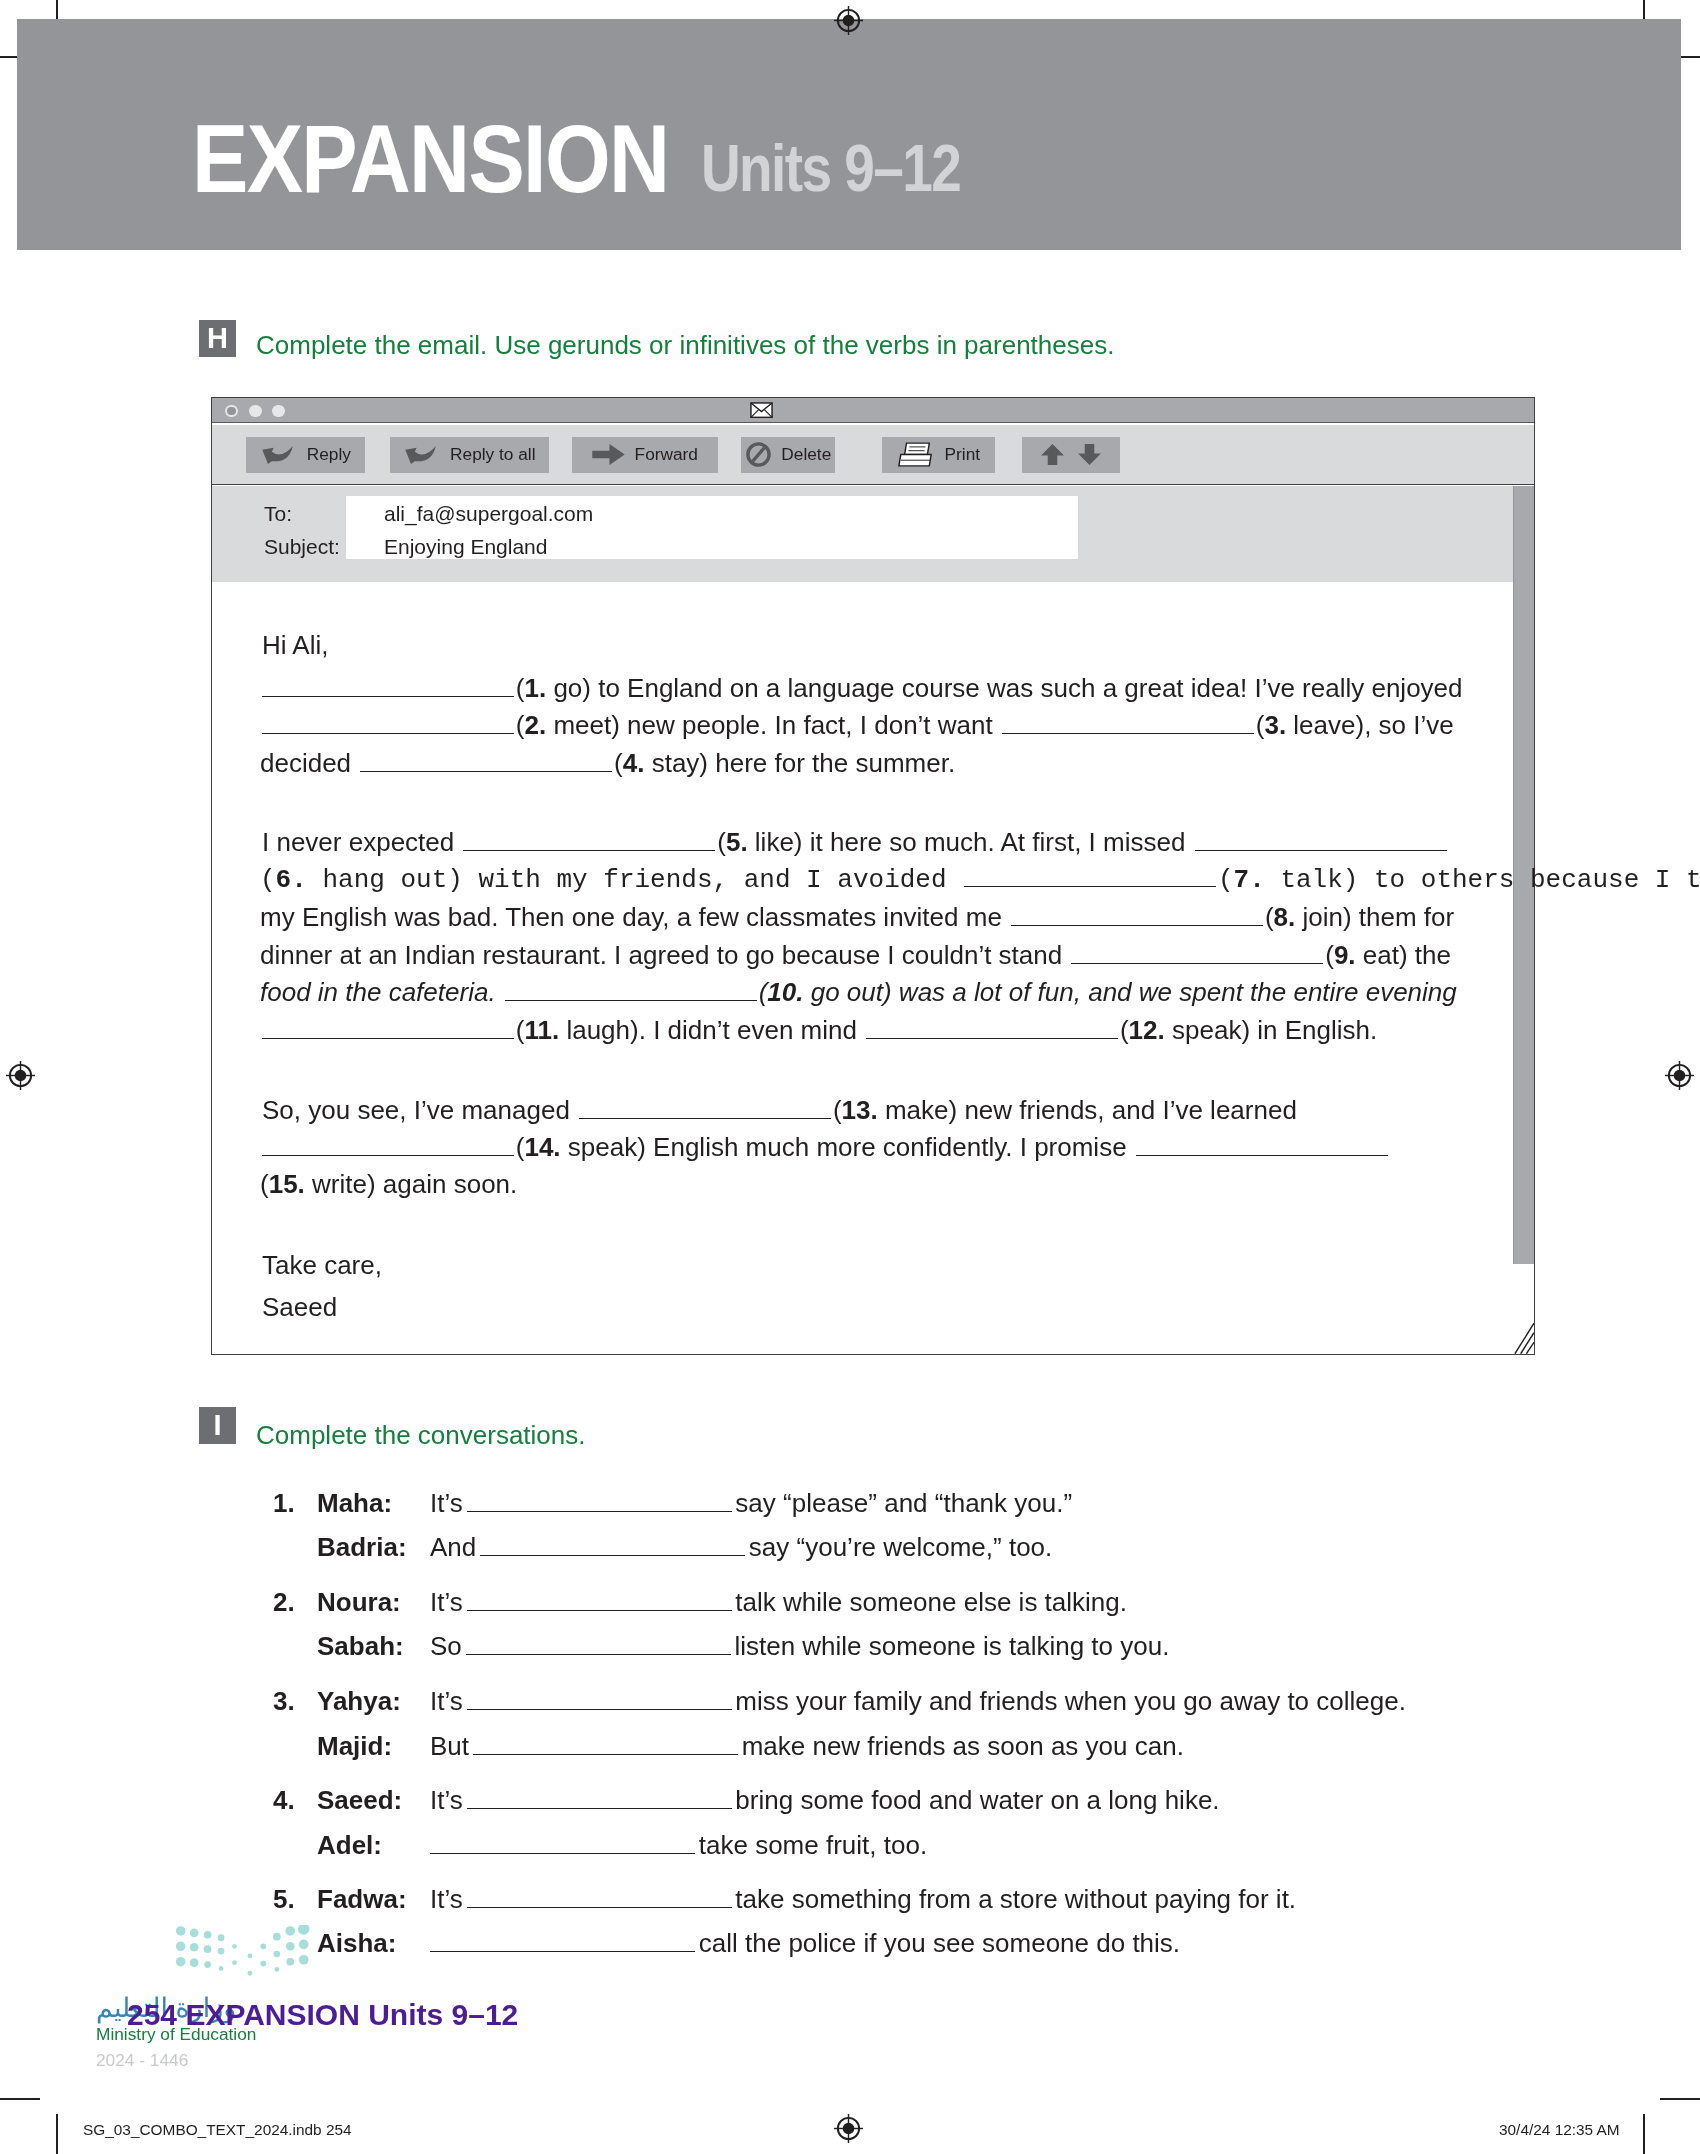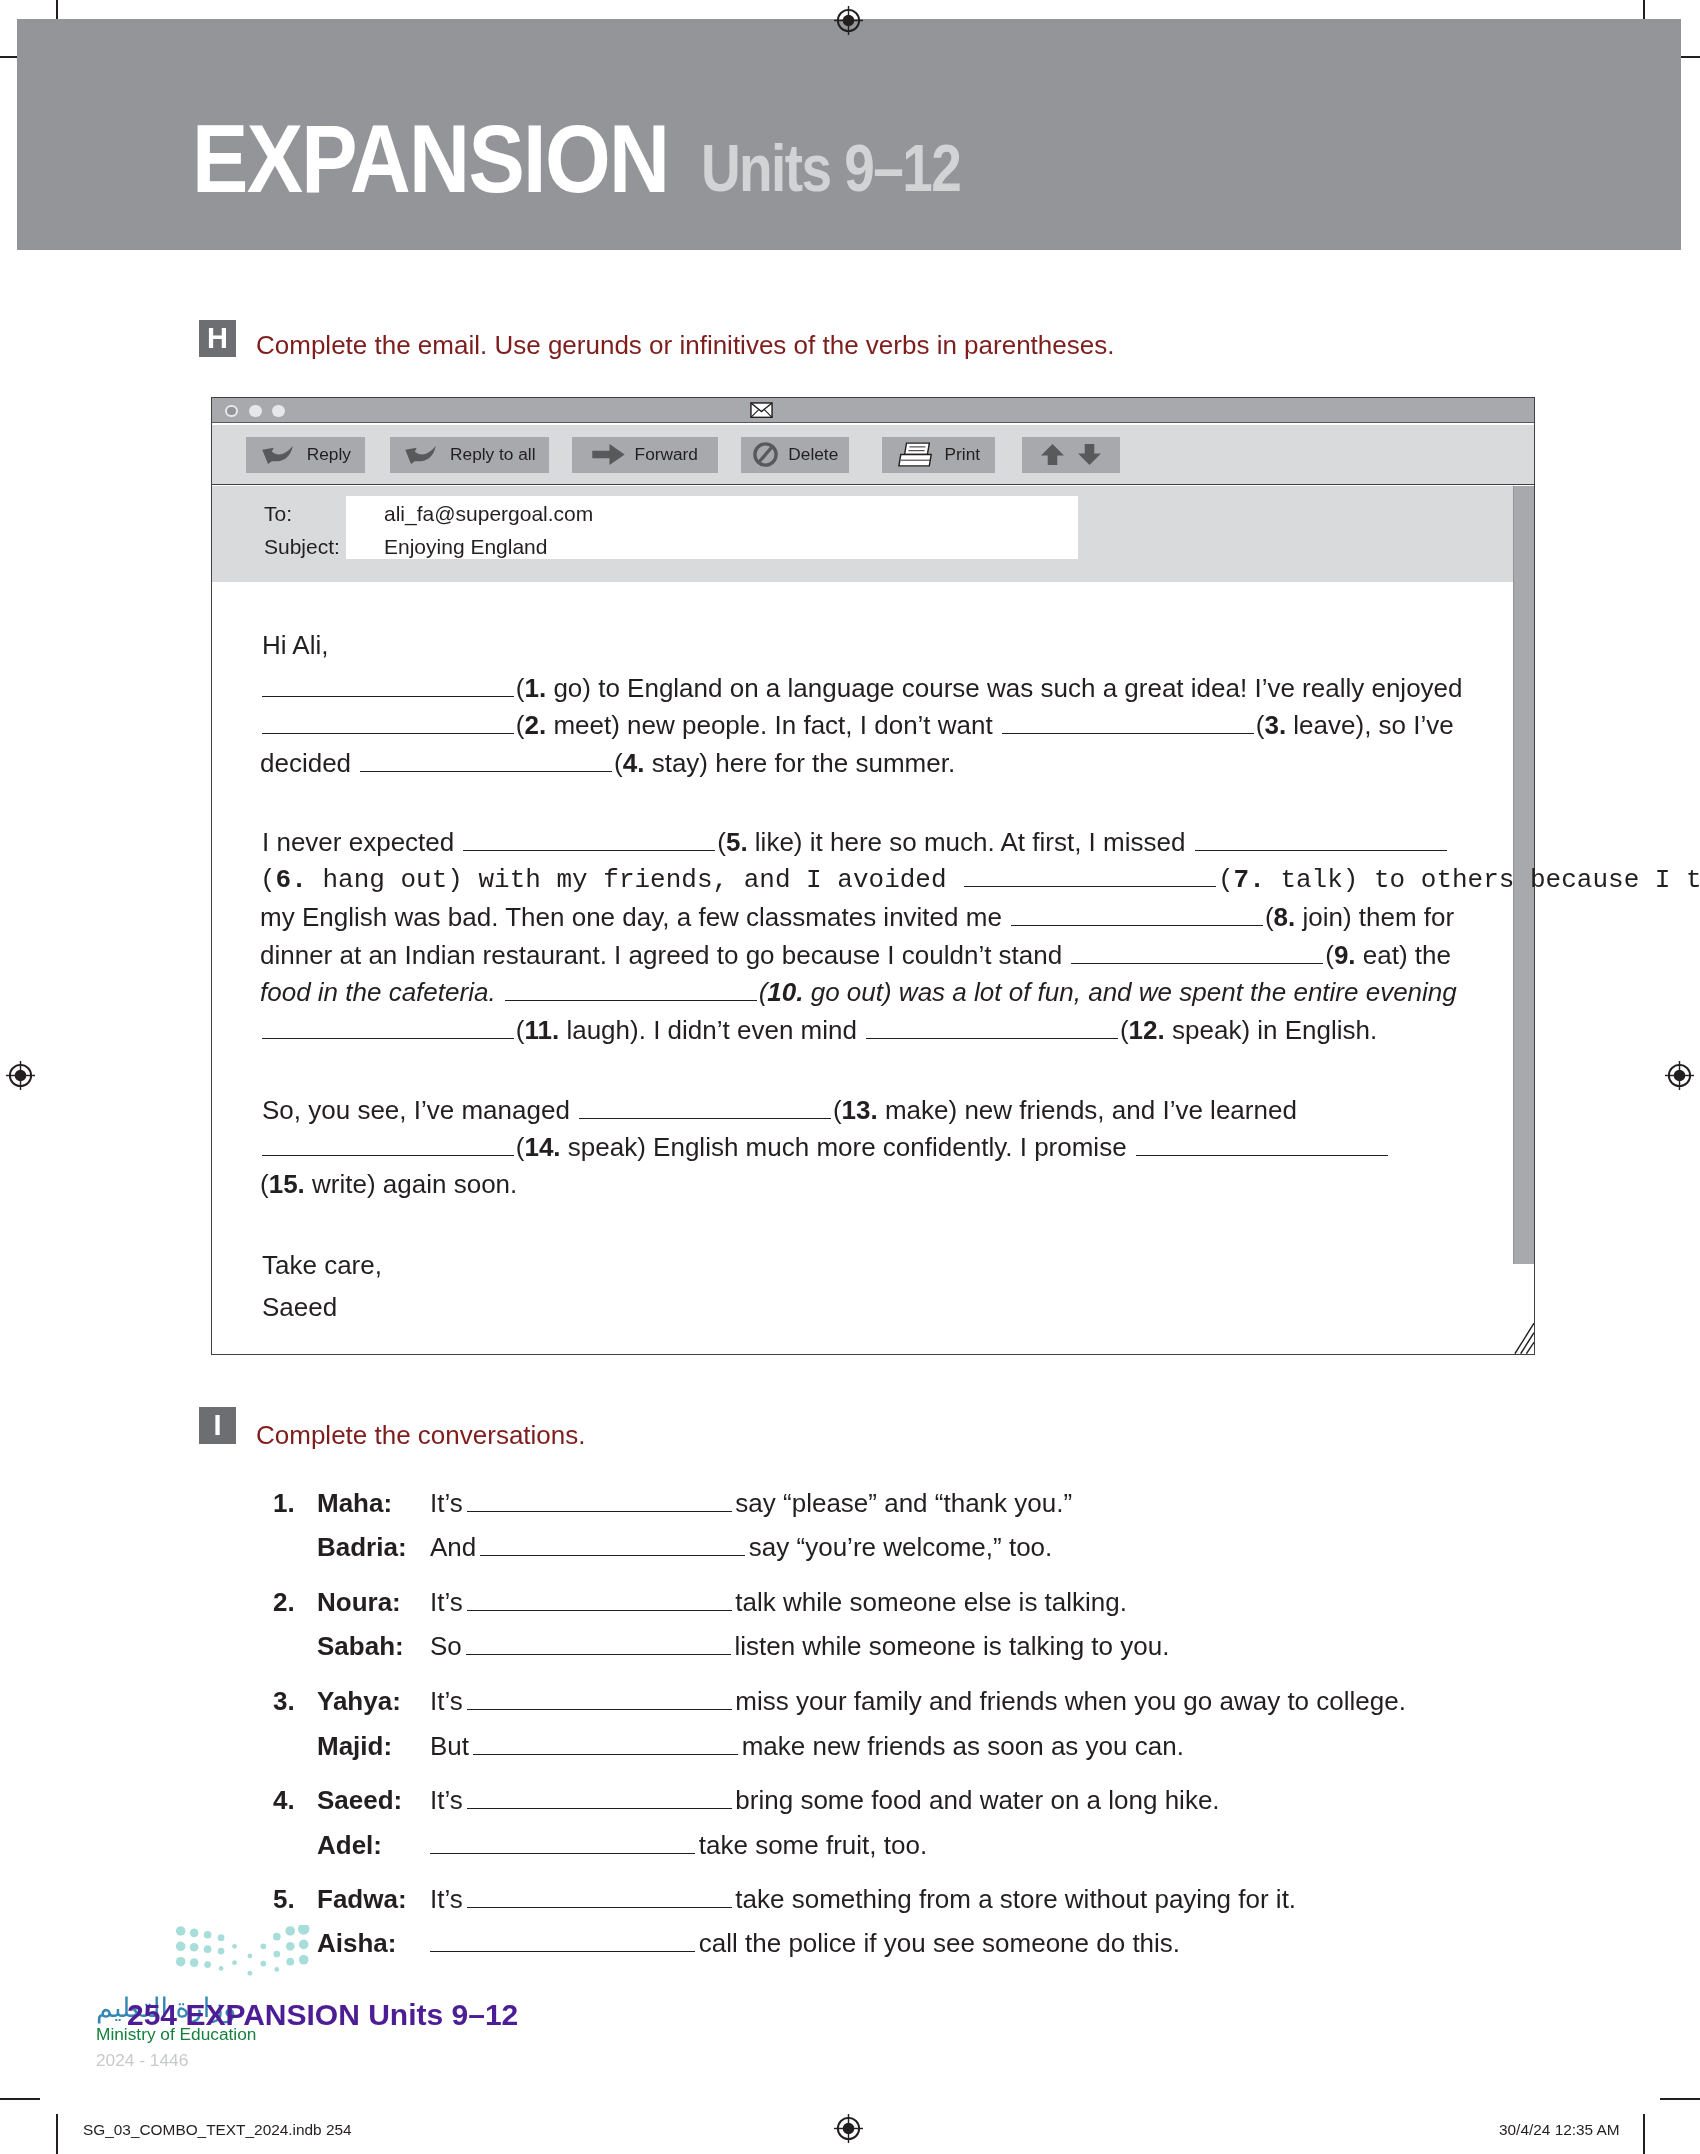--- a/index.html
+++ b/index.html
@@ -11,21 +11,21 @@
   .reg { position: absolute; width: 29px; height: 29px; }
 
   
   .header-band { position: absolute; left: 17.3px; top: 19px; width: 1664px; height: 231px; background: #939598; }
   .header-title { position: absolute; left: 192px; top: 104px; font-family: "Liberation Sans", sans-serif; font-weight: bold; letter-spacing: -1.9px; white-space: nowrap; }
   .header-title .main { font-size: 96px; color: #ffffff; transform: scaleX(0.88); display: inline-block; transform-origin: left; }
   .header-title .sub { font-size: 67px; color: #d1d3d4; position: absolute; left: 509px; top: 25px; transform: scaleX(0.82); transform-origin: left; }
 
   
   .sec-badge { position: absolute; width: 37px; height: 37px; background: #6d6e71; color: #ffffff; font-weight: bold; font-size: 29px; text-align: center; line-height: 37px; }
-  .sec-instr { position: absolute; font-size: 26px; color: #7f1d1d; white-space: nowrap; }
+  .sec-instr { position: absolute; font-size: 26px; color: #15803d; white-space: nowrap; }
 
   
   .email-win { position: absolute; left: 211px; top: 397px; width: 1324px; height: 958px; border: 1.9px solid #414042; background: #ffffff; }
   .titlebar { position: absolute; left: 0; top: 0; width: 100%; height: 25px; background: #a7a9ac; border-bottom: 1.9px solid #58595b; }
   .win-dot { position: absolute; top: 6.7px; width: 12.5px; height: 12.5px; border-radius: 50%; background: #e6e7e8; }
   .win-dot.first { background: #939598; border: 2.9px solid #e6e7e8; }
   .mail-icon { position: absolute; left: 538px; top: 3.8px; width: 23px; height: 16.3px; }
   .toolbar { position: absolute; left: 0; top: 27px; width: 100%; height: 60px; background: #d9dadc; border-bottom: 1.9px solid #414042; }
   .tb-btn { position: absolute; top: 11.5px; height: 36px; background: #a7a9ac; display: flex; align-items: center; justify-content: center; gap: 9.6px; font-size: 17.3px; color: #231f20; cursor: pointer; }
   .tb-btn svg { display: block; }
@@ -125,21 +125,21 @@
           <path d="M2 6 L14 4 L12 8 Q22 16 34 2 Q30 20 12 18 L8 21 Z" fill="#58595b"></path>
         </svg>
       <span>Reply to all</span>
     </div>
     <div class="tb-btn" style="left:360px;width:146px;">
       <svg width="33" height="21" viewBox="0 0 34 22">
           <path d="M0 7 L18 7 L18 0 L34 11 L18 22 L18 15 L0 15 Z" fill="#58595b"></path>
         </svg>
       <span>Forward</span>
     </div>
-    <div class="tb-btn" style="left:529px;width:108px;">
+    <div class="tb-btn" style="left:529px;width:94px;">
       <svg width="27" height="27" viewBox="0 0 28 28">
           <circle cx="14" cy="14" r="11" fill="none" stroke="#58595b" stroke-width="3.5"></circle>
           <line x1="8" y1="21" x2="20" y2="7" stroke="#58595b" stroke-width="3.5"></line>
         </svg>
       <span>Delete</span>
     </div>
     <div class="tb-btn" style="left:670px;width:113px;">
       <svg width="38" height="27" viewBox="0 0 40 28">
           <path d="M10 2 L34 2 L32 14 L8 14 Z" fill="#ffffff" stroke="#231f20" stroke-width="1.5"></path>
           <line x1="13" y1="6" x2="30" y2="6" stroke="#231f20"></line>

